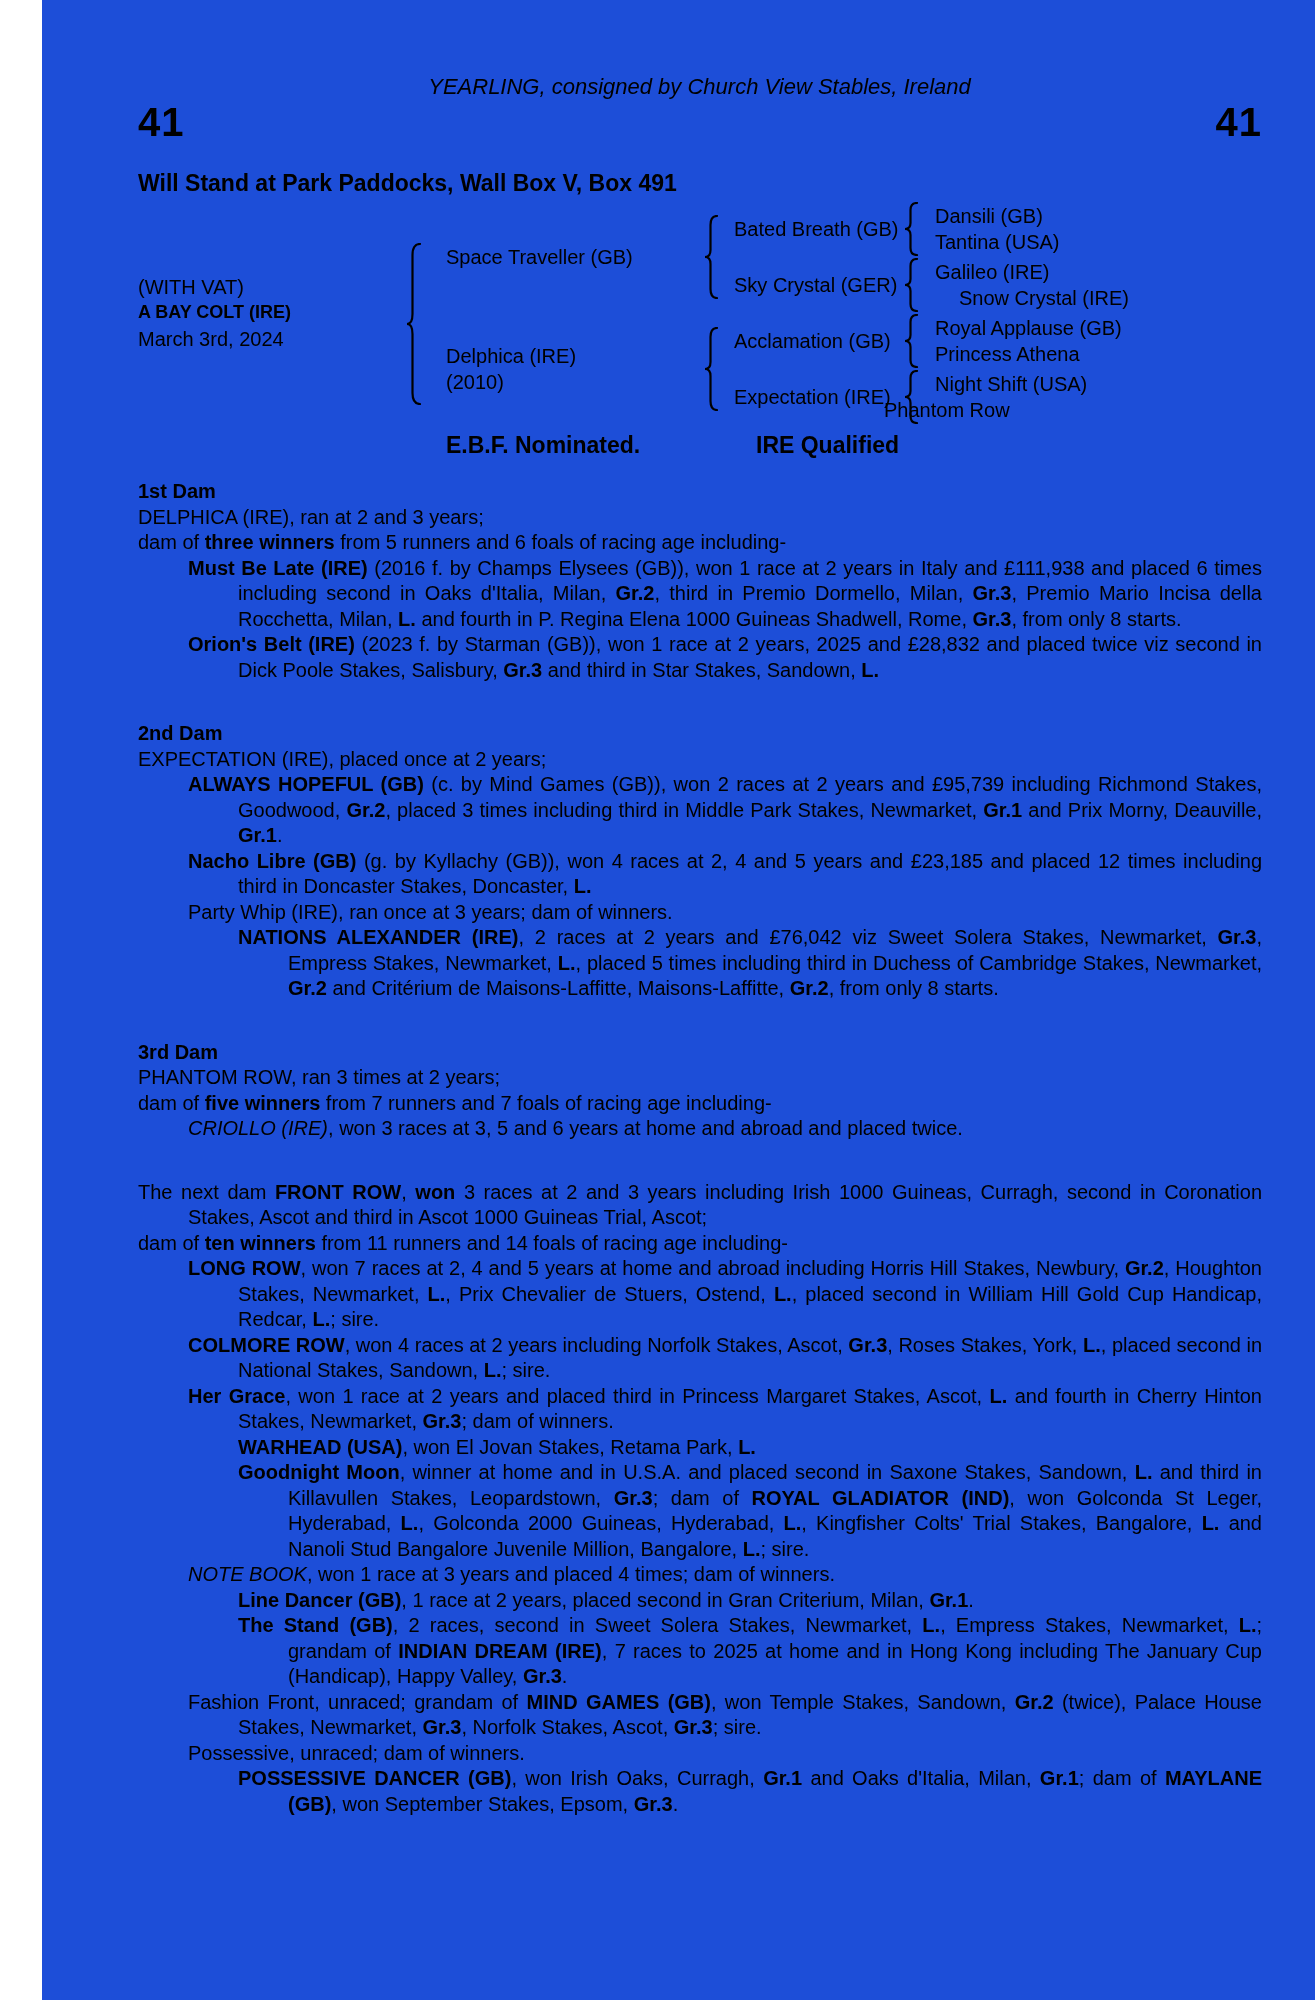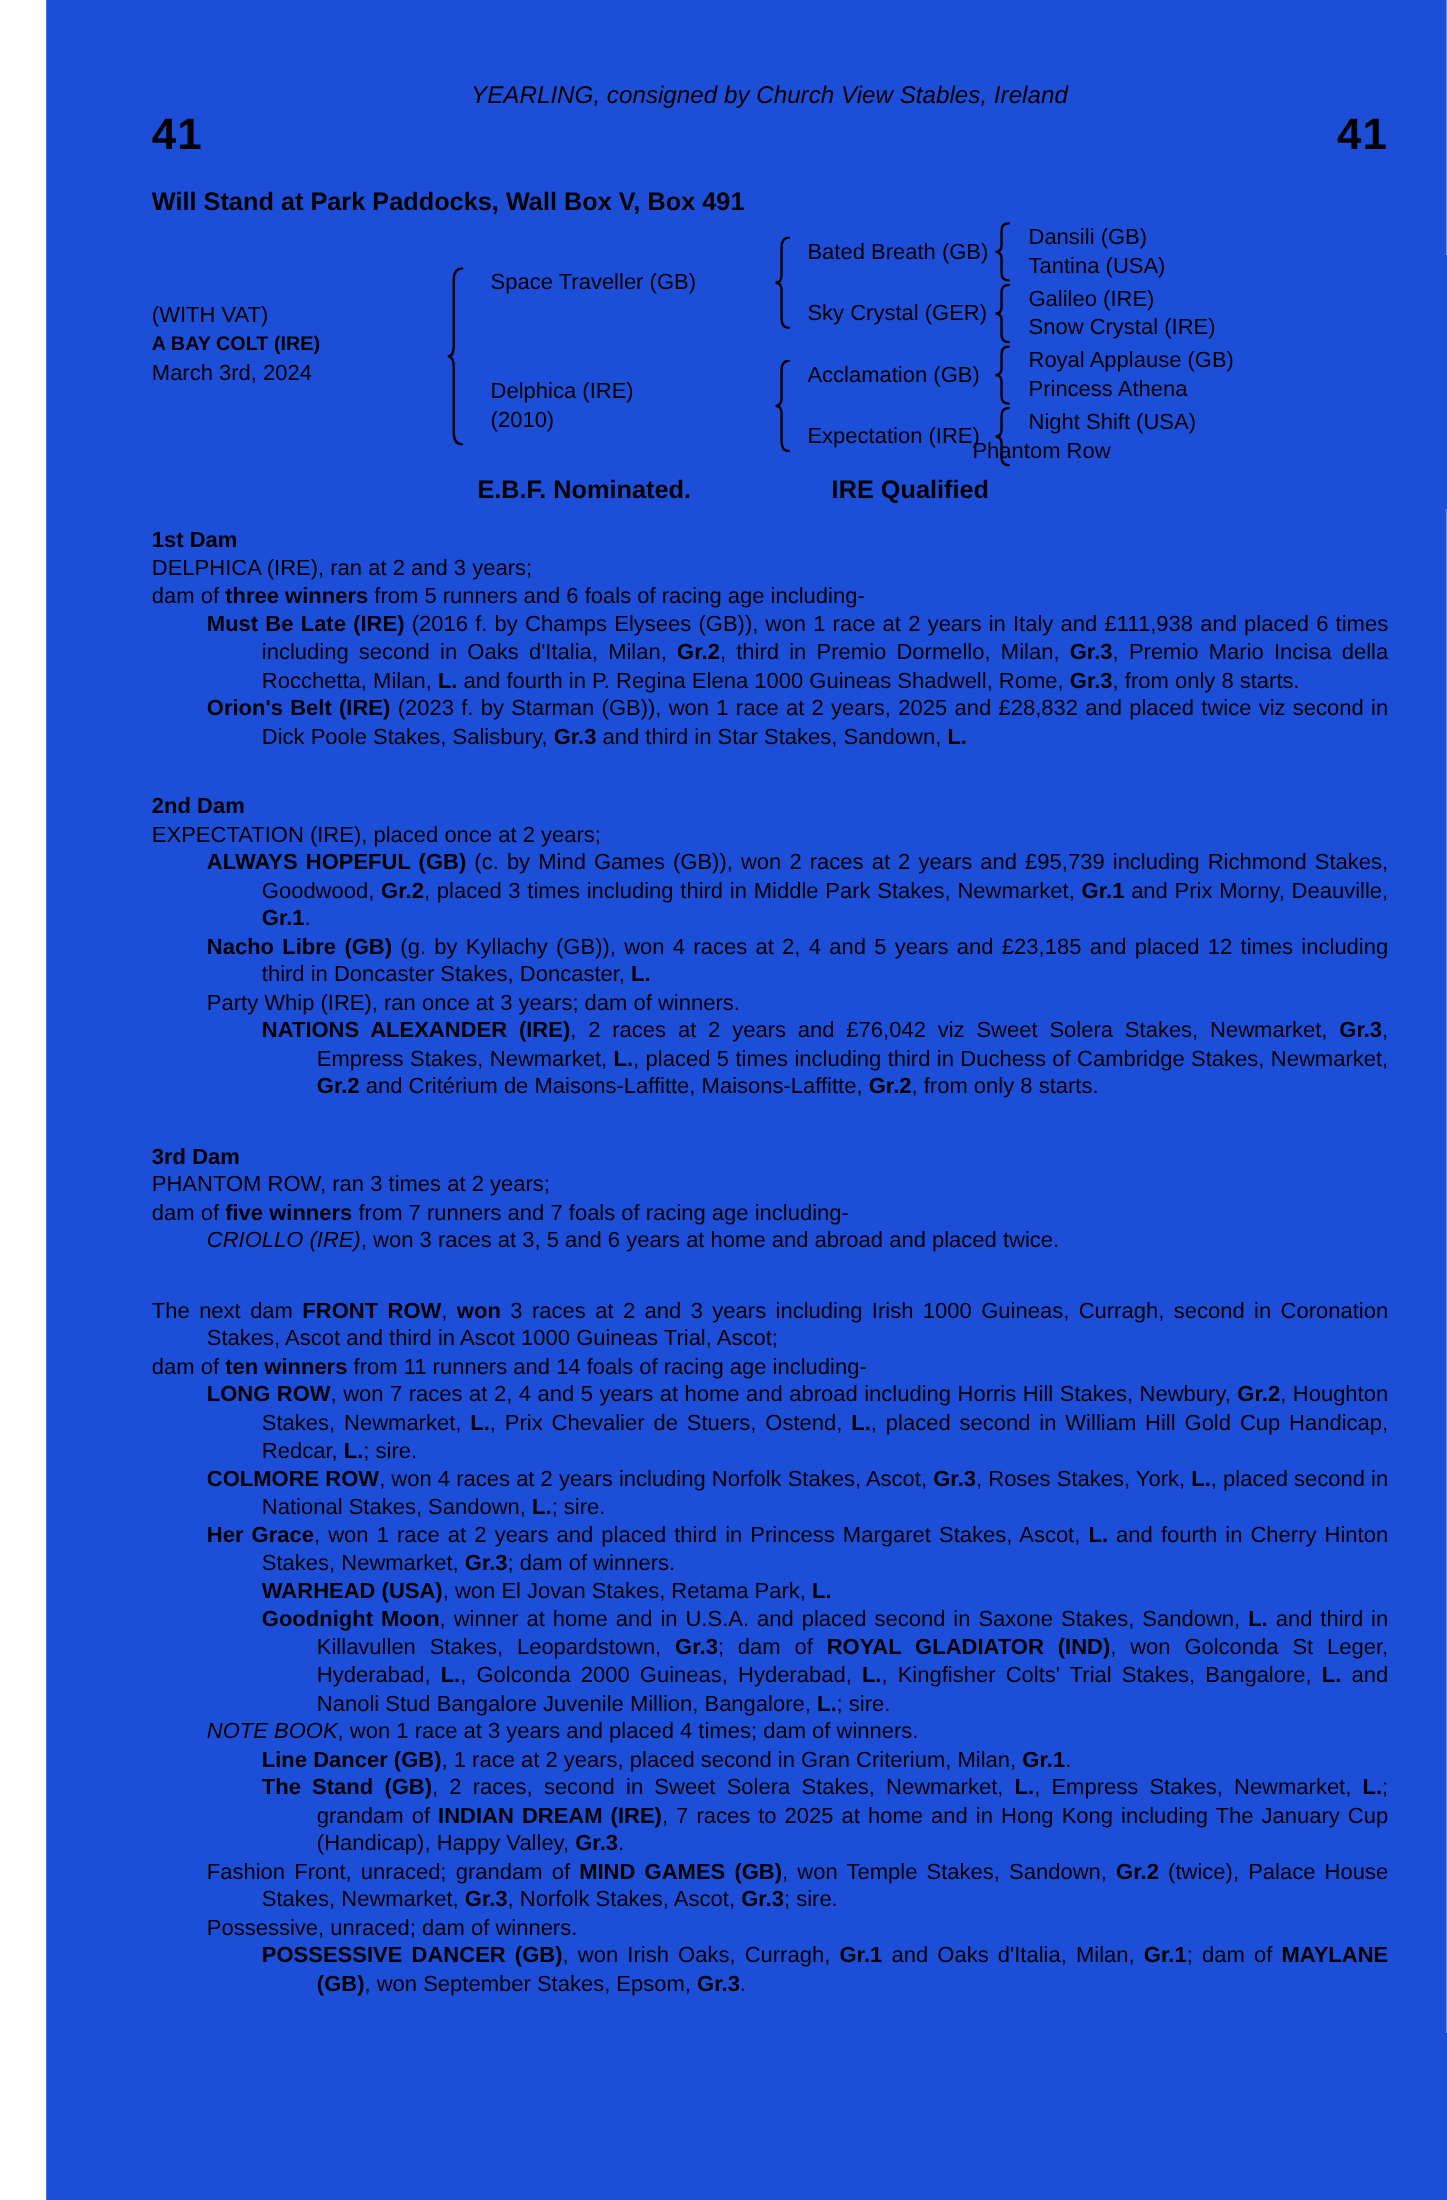--- a/index.html
+++ b/index.html
@@ -87,27 +87,27 @@
     </div>
     <div class="abs brace" style="left:862px;top:370px;">
       <svg width="16" height="54" viewBox="0 0 16 54">
           <path d="M13,1 Q6.5,1 6.5,8 L6.5,21 Q6.5,27 1,27 Q6.5,27 6.5,33 L6.5,46 Q6.5,53 13,53" fill="none" stroke="#000" stroke-width="2.2" stroke-linecap="round"></path>
         </svg>
     </div>
 
     <div class="abs ped" style="left:893px;top:204px;">Dansili (GB)</div>
     <div class="abs ped" style="left:893px;top:230px;">Tantina (USA)</div>
     <div class="abs ped" style="left:893px;top:260px;">Galileo (IRE)</div>
-    <div class="abs ped" style="left:893px;top:286px;">Snow Crystal (IRE)</div>
+    <div class="abs ped" style="left:917px;top:286px;">Snow Crystal (IRE)</div>
     <div class="abs ped" style="left:893px;top:316px;">Royal Applause (GB)</div>
     <div class="abs ped" style="left:893px;top:342px;text-align:center;">Princess Athena</div>
     <div class="abs ped" style="left:893px;top:372px;">Night Shift (USA)</div>
     <div class="abs ped" style="left:842px;top:398px;">Phantom Row</div>
 
-    <div class="abs ebf" style="left:392px;top:432px;">E.B.F. Nominated.</div>
+    <div class="abs ebf" style="left:404px;top:432px;">E.B.F. Nominated.</div>
     <div class="abs ebf" style="left:714px;top:432px;">IRE Qualified</div>
   </div>
 
   <div class="body-col">
 
     <section>
       <h3 class="dam-heading">1st Dam</h3>
       <p class="para l0"><span>DELPHICA (IRE), ran at 2 and 3 years;</span></p>
       <p class="para l0"><span>dam of </span><b>three winners</b><span> from 5 runners and 6 foals of racing age including-</span></p>
       <p class="para l1"><b>Must Be Late (IRE)</b><span> (2016 f. by Champs Elysees (GB)), won 1 race at 2 years in Italy and £111,938 and placed 6 times including second in Oaks d'Italia, Milan, </span><b>Gr.2</b><span>, third in Premio Dormello, Milan, </span><b>Gr.3</b><span>, Premio Mario Incisa della Rocchetta, Milan, </span><b>L.</b><span> and fourth in P. Regina Elena 1000 Guineas Shadwell, Rome, </span><b>Gr.3</b><span>, from only 8 starts.</span></p>

